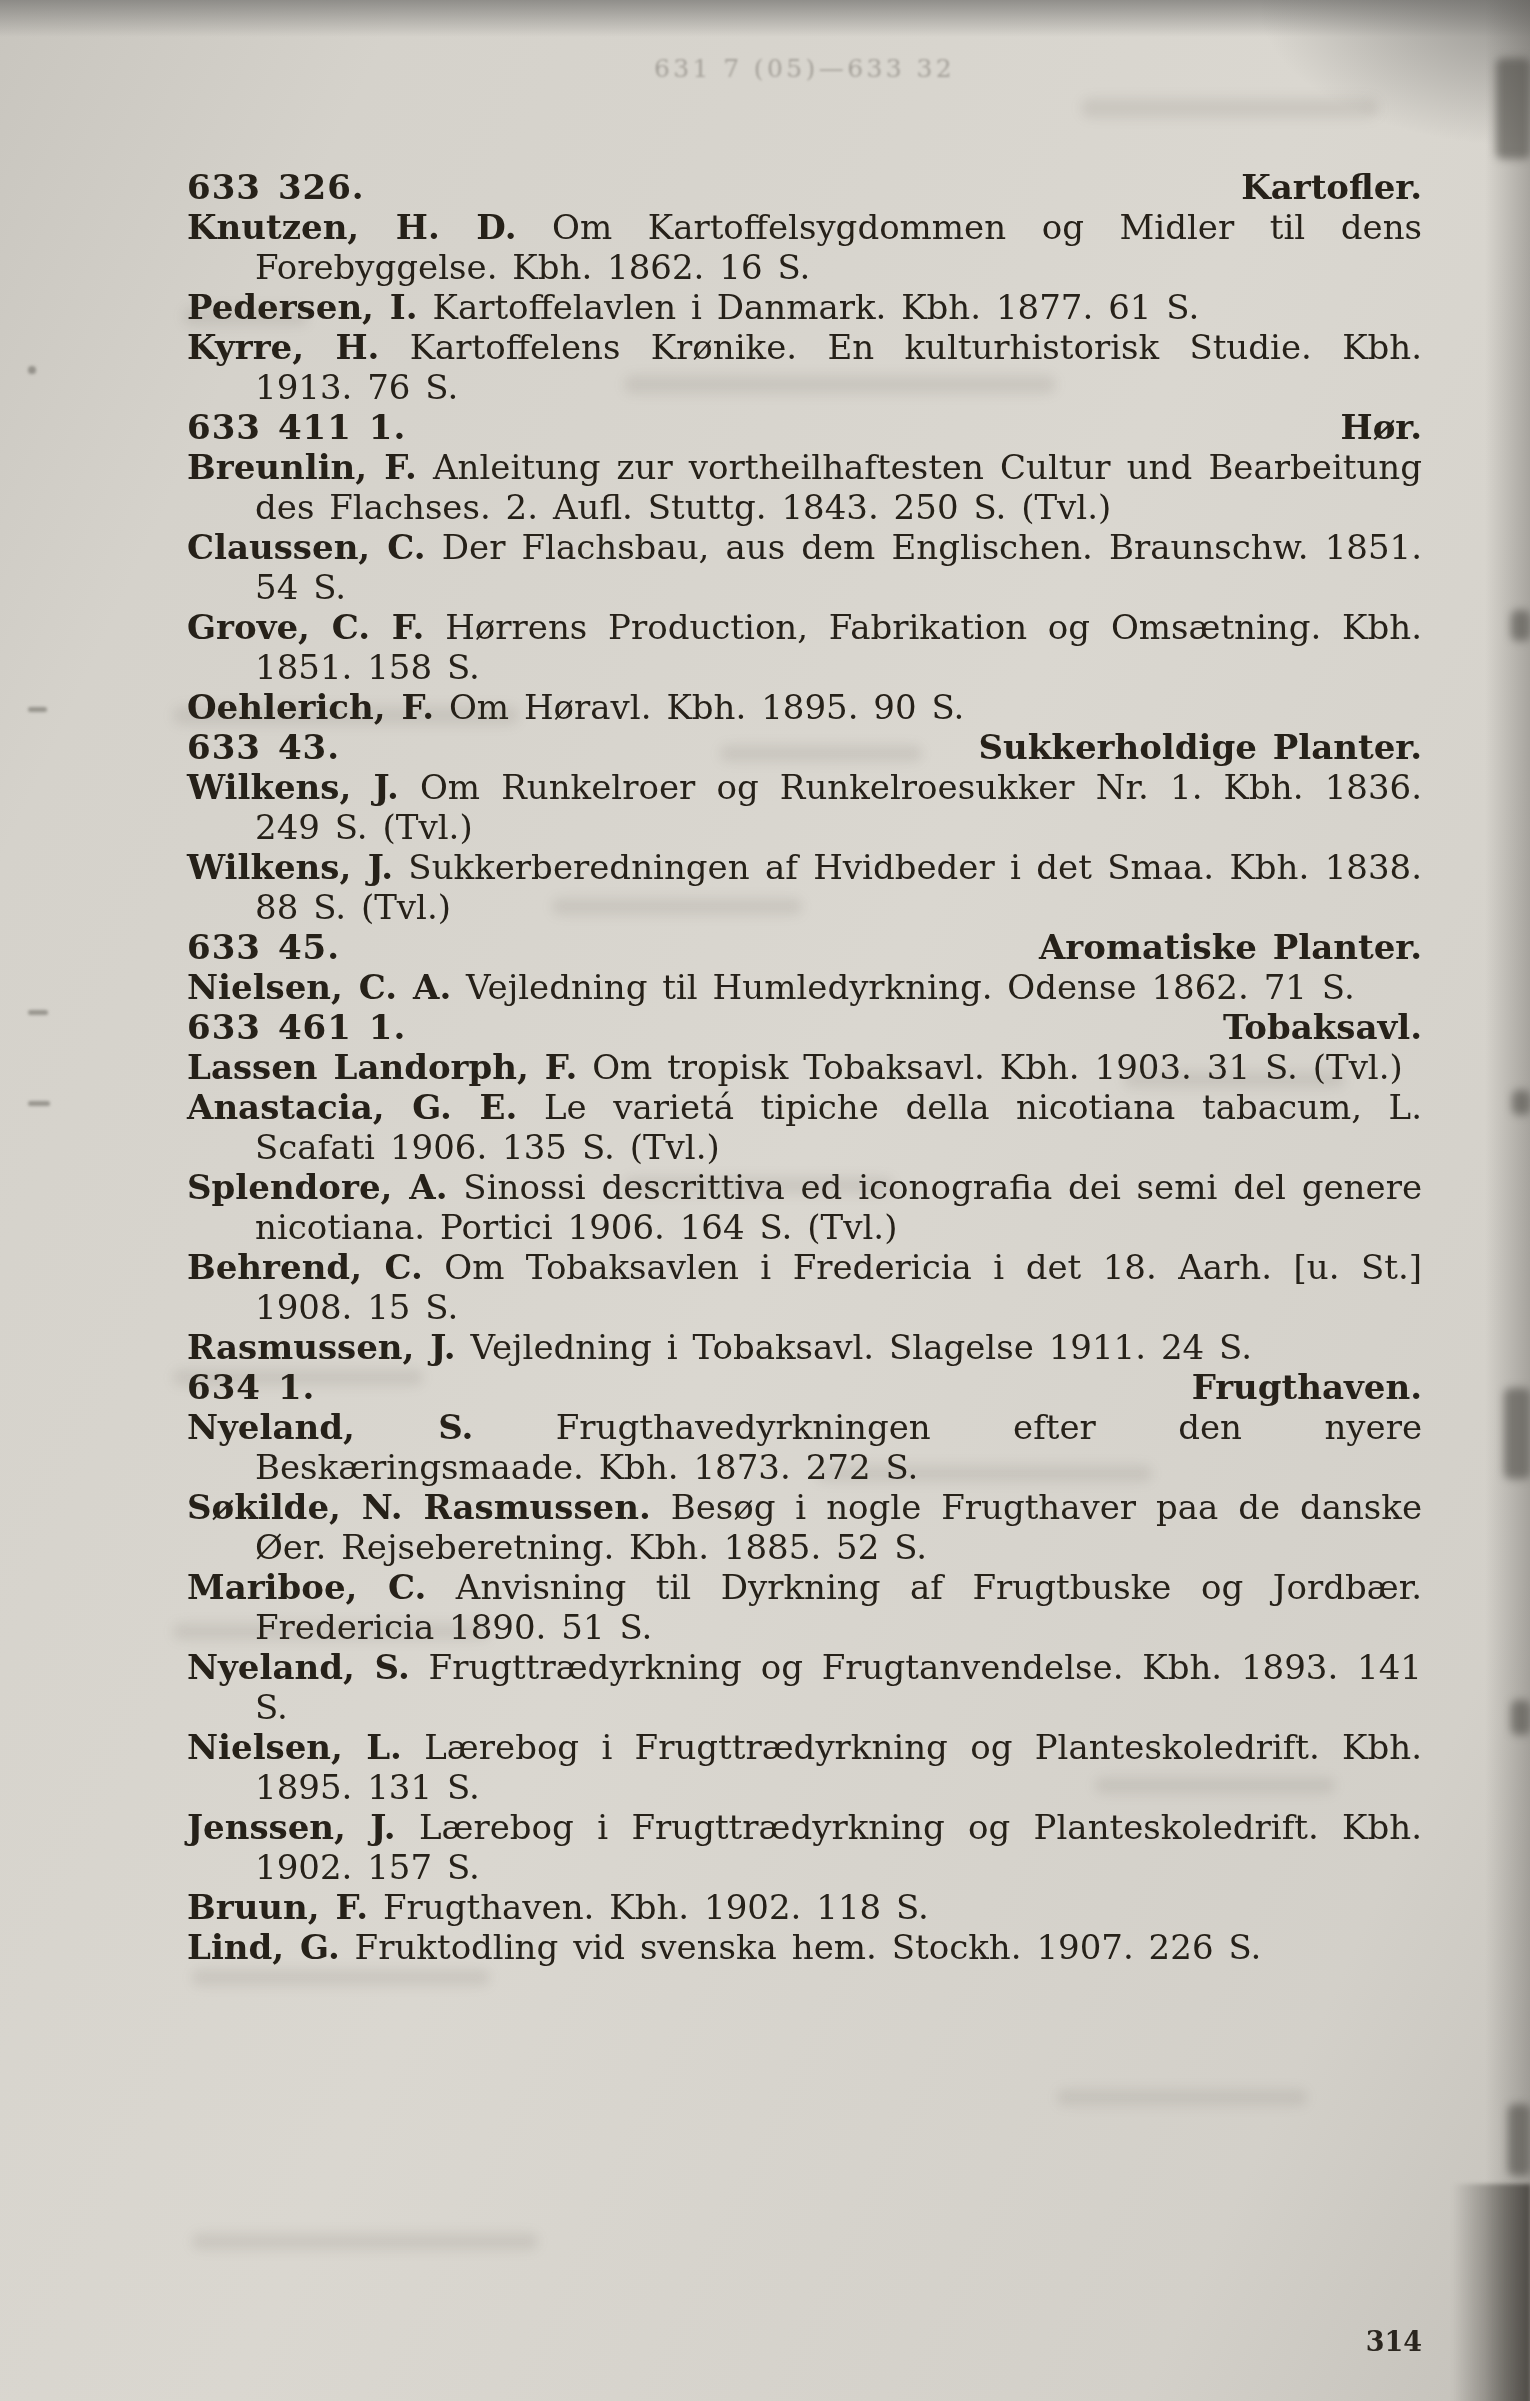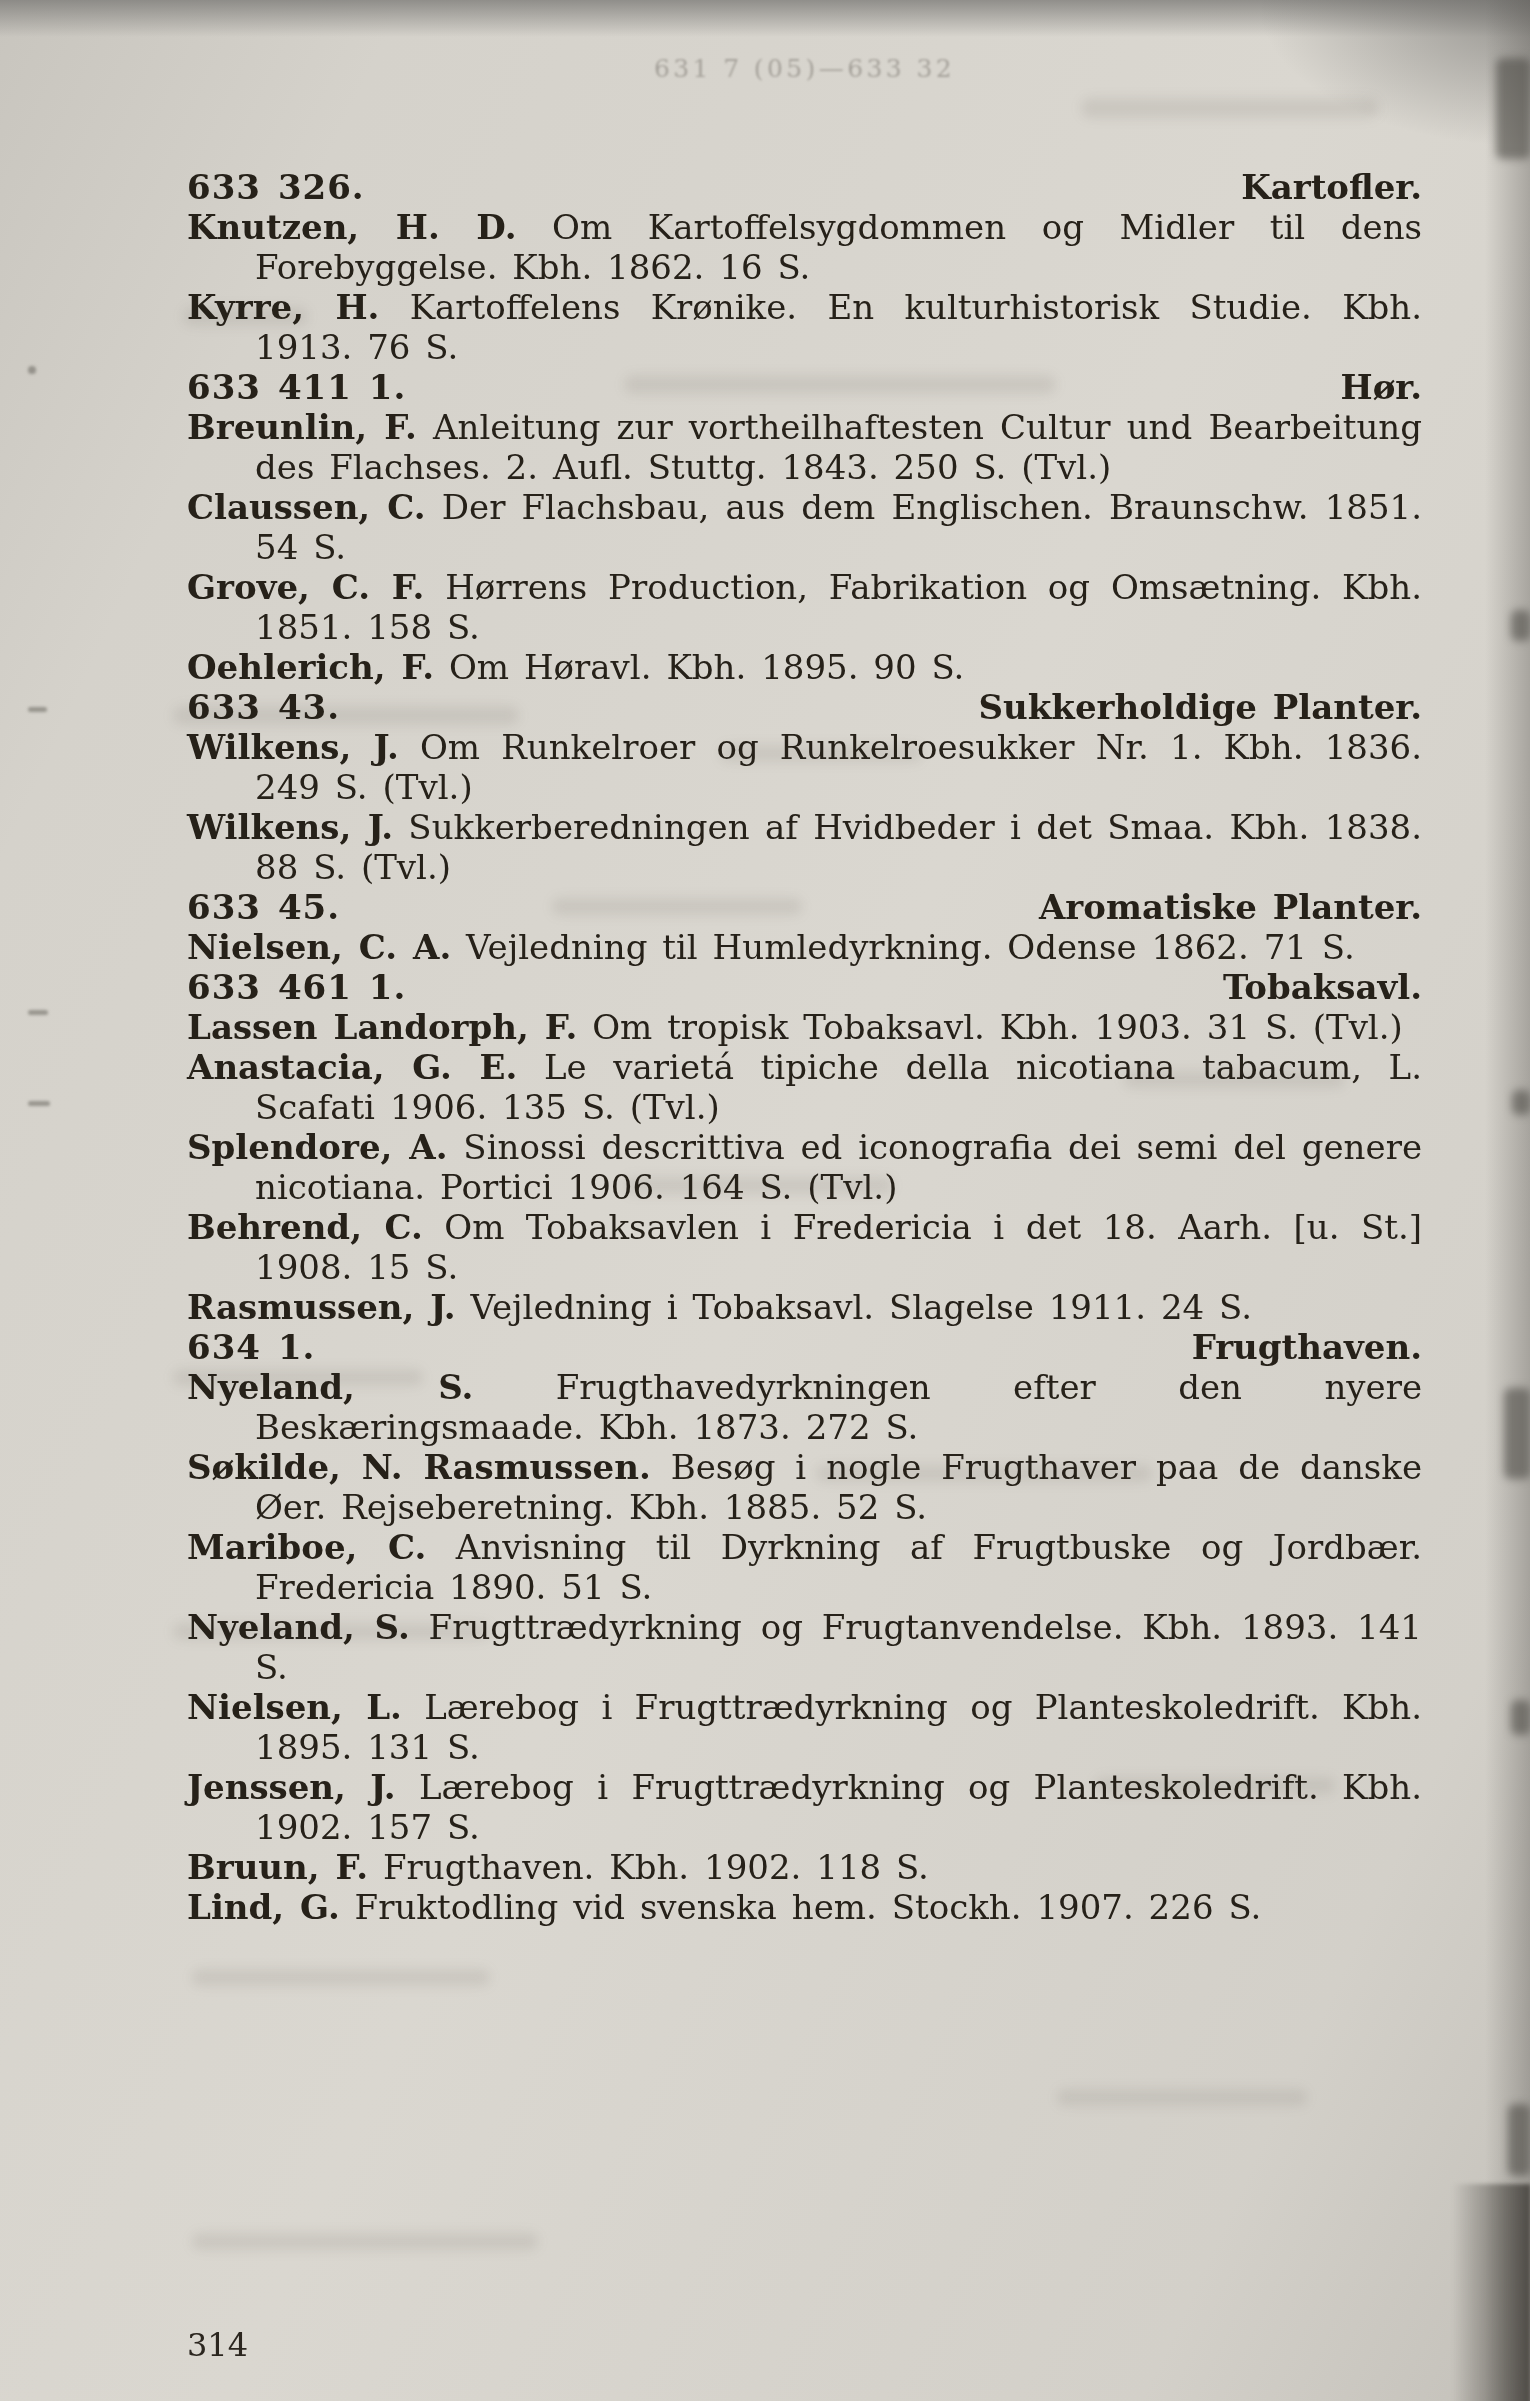--- a/index.html
+++ b/index.html
@@ -78,23 +78,24 @@
   .entry {
     margin: 0;
     text-align: justify;
     padding-left: 68px;
     text-indent: -68px;
   }
   .entry .author { font-weight: 700; }
   .pageno {
     position: absolute;
     left: 187px; top: 2326px; width: 1235px;
-    text-align: left;
-    font-size: 32px;
+    text-align: right;
+    font-size: 27px;
     color: #2b261f;
+    font-weight: bold;
   }
 </style>
 </head>
 <body>
 
 <div class="scan">
 
   <div class="edge-top"></div>
   <div class="edge-top-right"></div>
   <div class="edge-right"></div>
@@ -134,20 +135,21 @@
   <main class="textblock">
     <div id="sections">
   <section class="bib-section">
     <header class="section-header">
       <span class="code">633 326.</span>
       <span class="title">Kartofler.</span>
     </header>
     <div class="entries">
   <p class="entry"><span class="author">Knutzen, H. D.</span><span class="work"> Om Kartoffelsygdommen og Midler til dens Forebyggelse. Kbh. 1862. 16 S.</span></p>
 
+  <p class="entry"><span class="author">Pedersen, I.</span><span class="work"> Kartoffelavlen i Danmark. Kbh. 1877. 61 S.</span></p>
 
   <p class="entry"><span class="author">Kyrre, H.</span><span class="work"> Kartoffelens Krønike. En kulturhistorisk Studie. Kbh. 1913. 76 S.</span></p>
 </div>
   </section>
 
   <section class="bib-section">
     <header class="section-header">
       <span class="code">633 411 1.</span>
       <span class="title">Hør.</span>
     </header>

